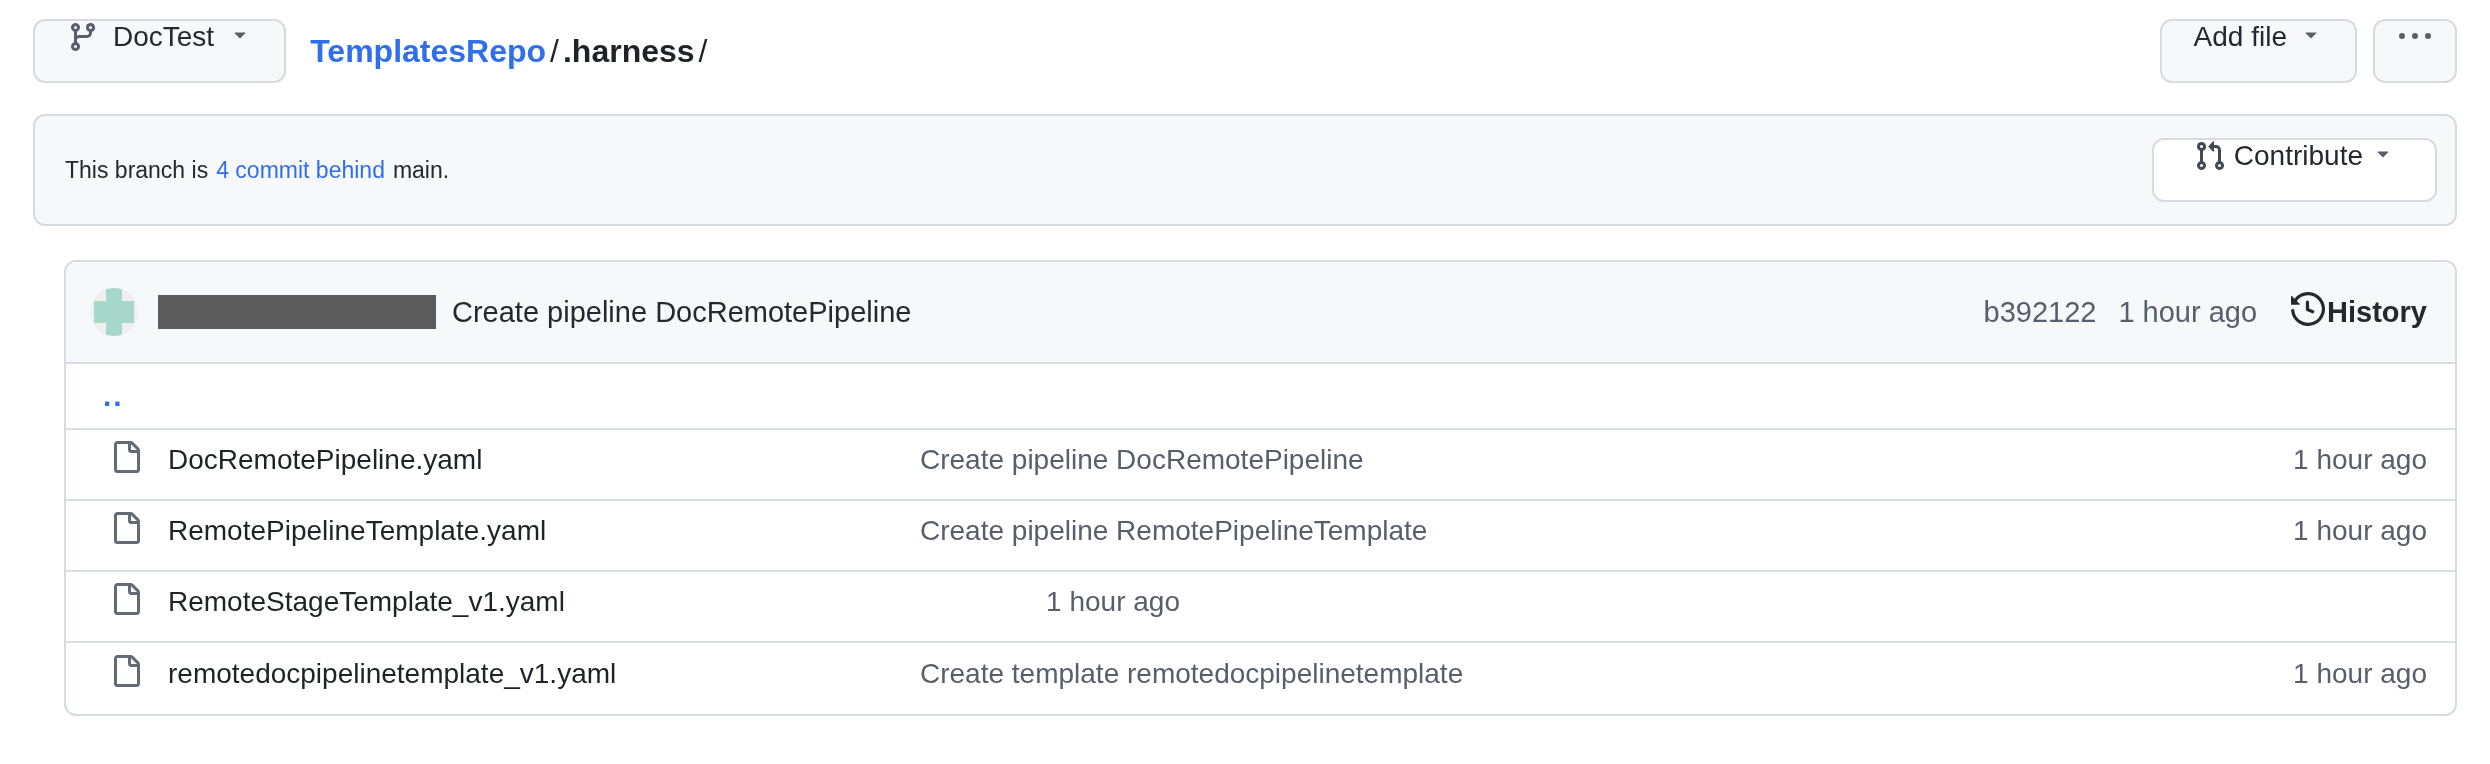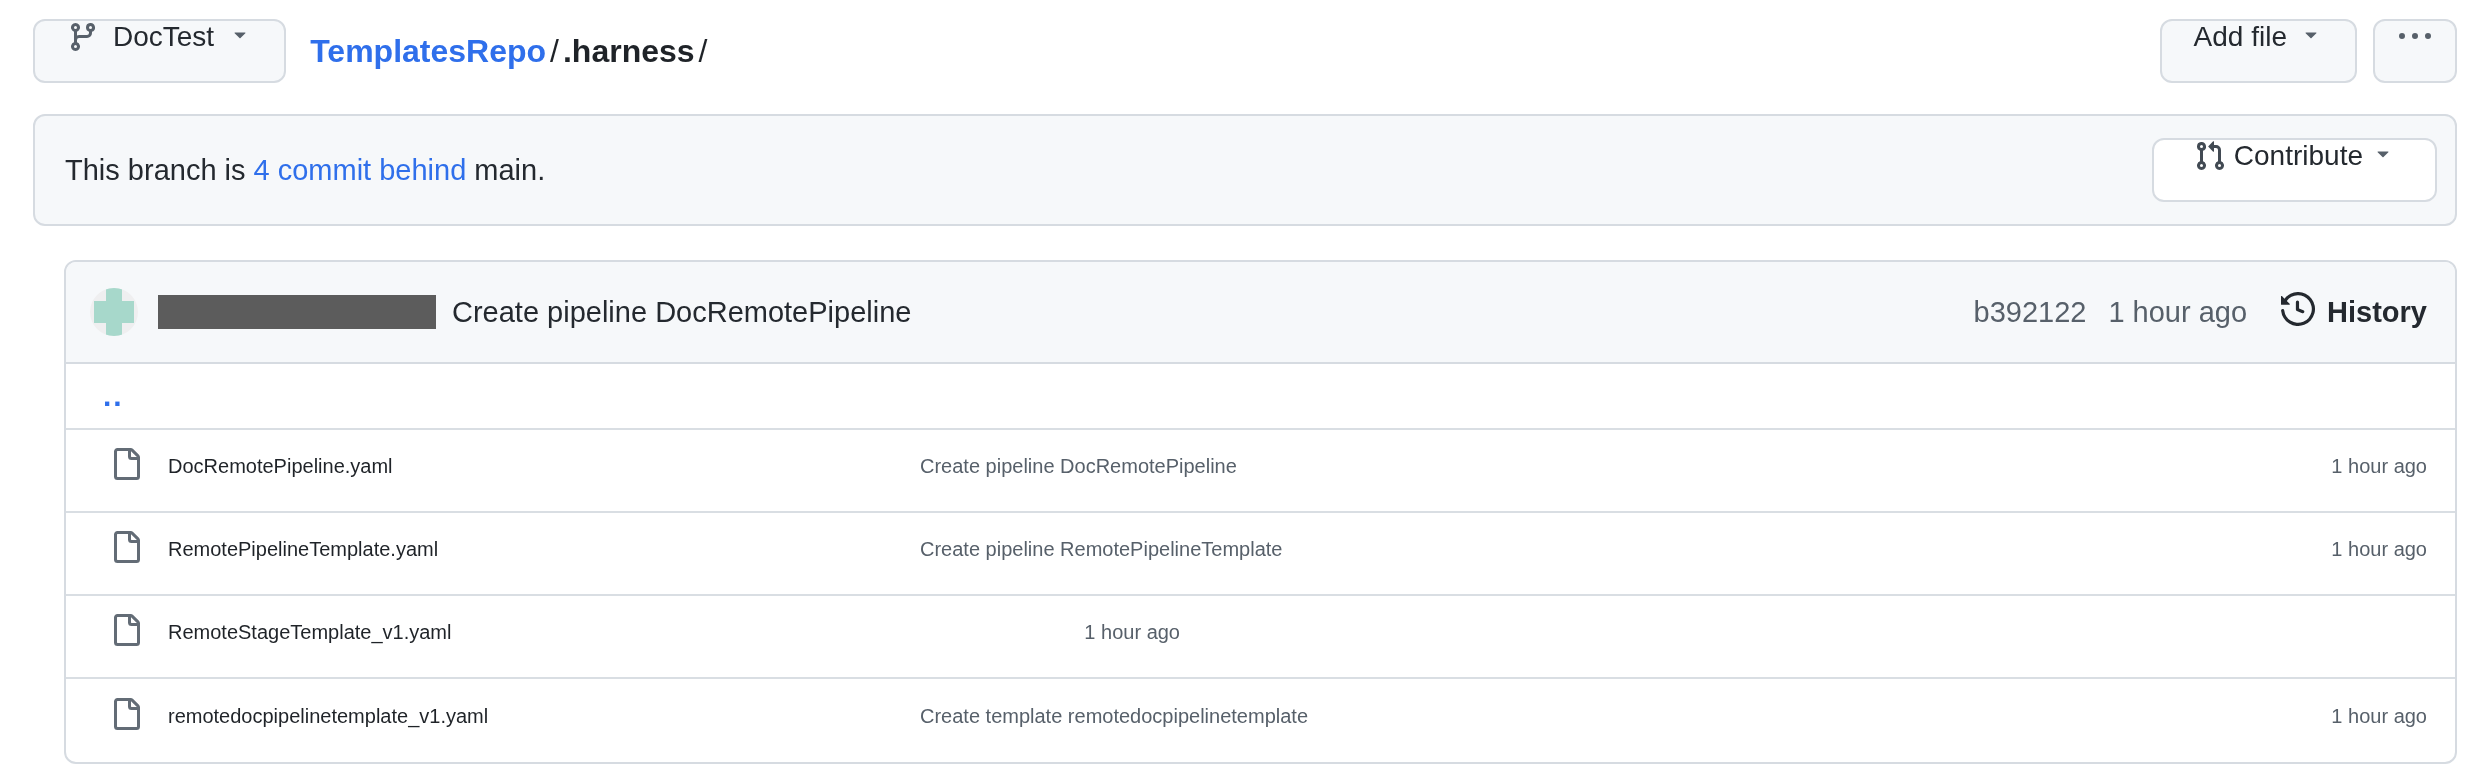--- a/index.html
+++ b/index.html
@@ -29,21 +29,21 @@
   .topbar-right { display:flex; align-items:center; gap:16px; }
   .kebab-btn { padding:0 24px; }
 
   
   .banner {
     margin-top:30px; height:112px;
     background:#f6f8fa; border:2px solid #d6dbe1; border-radius:12px;
     display:flex; align-items:center; justify-content:space-between;
     padding:0 18px 0 30px;
   }
-  .banner-text { display:flex; align-items:baseline; gap:8px; font-size:29px; color:#24292f; }
+  .banner-text { display:flex; align-items:baseline; gap:8px; font-size:23px; color:#24292f; }
   .banner-text a { color:#2f6feb; text-decoration:none; }
   .contribute-btn { background:#ffffff; gap:8px; padding:0 40px; }
 
   
   .filetable {
     margin-top:34px; border:2px solid #d6dbe1; border-radius:12px; overflow:hidden;
     background:#ffffff;
     margin-left:31px;
   }
   .commit-header {
@@ -55,31 +55,31 @@
     position:relative; overflow:hidden; flex:none; cursor:pointer;
   }
   .avatar .plus-v { position:absolute; left:16px; top:0;  width:16px; height:48px; background:#a7d8cb; }
   .avatar .plus-h { position:absolute; left:4px;  top:13px; width:40px; height:22px; background:#a7d8cb; }
   .redaction { width:278px; height:34px; background:#5c5c5c; margin-left:20px; flex:none; }
   .commit-msg { margin-left:16px; color:#24292f; text-decoration:none; cursor:pointer; }
   .header-right { margin-left:auto; display:flex; align-items:center; }
   .commit-sha { color:#57606a; text-decoration:none; }
   .commit-time { color:#57606a; margin-left:22px; }
   .history-link {
-    display:flex; align-items:center; gap:12px; margin-left:34px;
+    display:flex; align-items:center; gap:2px; margin-left:34px;
     font-weight:700; color:#24292f; text-decoration:none; cursor:pointer;
   }
   .nav-row {
     height:66px; display:flex; align-items:center; padding-left:37px;
     border-bottom:2px solid #d9dee3;
   }
   .nav-row a { color:#2f6feb; font-size:30px; font-weight:700; text-decoration:none; letter-spacing:2px; }
   .file-row {
-    height:83px; display:flex; align-items:center;
-    padding:0 28px 9px 44px; border-bottom:2px solid #d9dee3; font-size:20px;
+    height:71px; display:flex; align-items:center;
+    padding:0 28px 9px 44px; border-bottom:2px solid #d9dee3; font-size:28px;
   }
   .file-row:last-child { border-bottom:none; }
   .cell-name { flex:0 0 810px; display:flex; align-items:center; gap:26px; min-width:0; }
   .cell-name svg { flex:none; }
   .cell-name a { color:#1f2328; text-decoration:none; white-space:nowrap; }
   .cell-msg { flex:1; min-width:0; }
   .cell-msg a { color:#57606a; text-decoration:none; white-space:nowrap; }
   .cell-time { flex:0 0 260px; text-align:right; color:#57606a; white-space:nowrap; }
 </style>
 </head>

